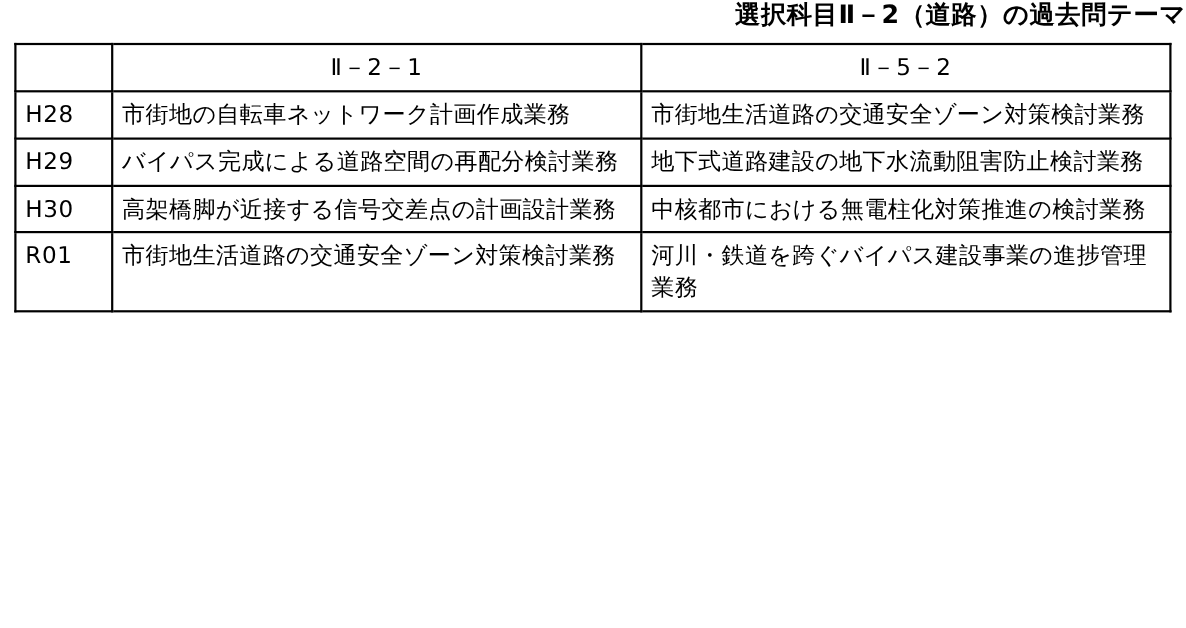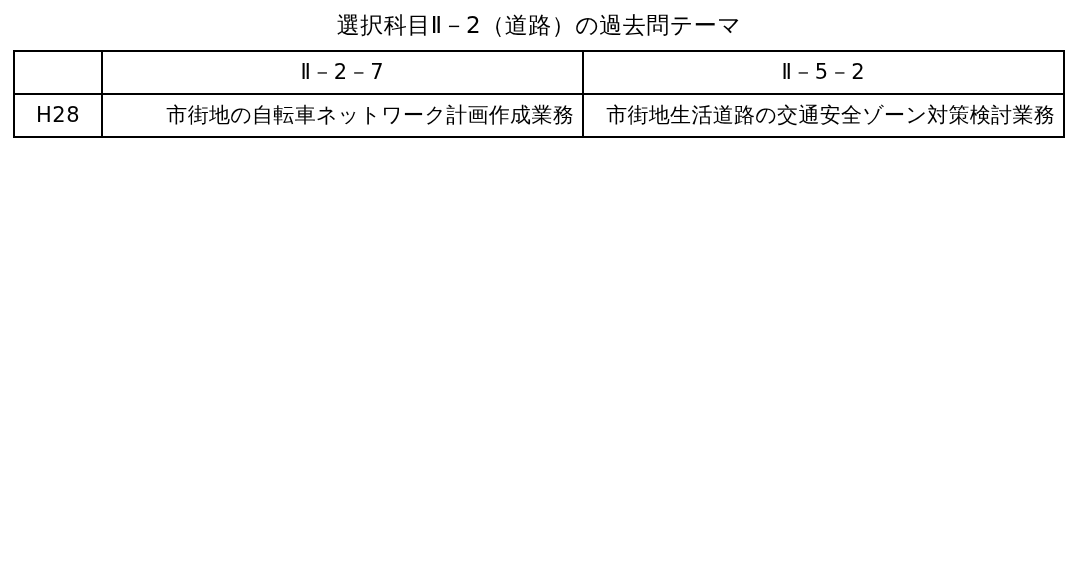--- a/index.html
+++ b/index.html
@@ -14,27 +14,27 @@
     color: #000000;
     overflow: hidden;
   }
   .page {
     position: relative;
     width: 1078px;
     height: 571px;
     box-sizing: border-box;
   }
   .doc-title {
-    text-align: center;
+    text-align: right;
     font-size: 23px;
     line-height: 1.2;
-    padding-top: 12px;
+    padding-top: 1px;
     padding-bottom: 10px;
     letter-spacing: 0.5px;
-    font-weight: normal;
+    font-weight: bold;
   }
   table.theme-table {
     border-collapse: collapse;
     margin: 0 auto;
     width: 1050px;
     table-layout: fixed;
   }
   table.theme-table td,
   table.theme-table th {
     border: 2px solid #000000;
@@ -49,52 +49,66 @@
   col.col-body   { width: 481px; }
 
   th.head-cell {
     text-align: center;
     vertical-align: middle;
     height: 42px;
     padding: 4px 8px;
     letter-spacing: 1px;
   }
   td.year-cell {
-    text-align: center;
     vertical-align: middle;
     font-size: 21px;
     letter-spacing: 0.5px;
   }
   td.body-cell {
-    text-align: right;
+    text-align: left;
     letter-spacing: 0.3px;
   }
 </style>
 </head>
 <body>
 
 <div class="page">
 
   <div class="doc-title">選択科目Ⅱ－2（道路）の過去問テーマ</div>
 
   <table class="theme-table">
     <colgroup>
       <col class="col-year">
       <col class="col-body">
       <col class="col-body">
     </colgroup>
     <thead>
       <tr>
         <th class="head-cell"></th>
-        <th class="head-cell">Ⅱ－2－7</th>
+        <th class="head-cell">Ⅱ－2－1</th>
         <th class="head-cell">Ⅱ－5－2</th>
       </tr>
     </thead>
     <tbody>
       <tr>
         <td class="year-cell">H28</td>
         <td class="body-cell">市街地の自転車ネットワーク計画作成業務</td>
         <td class="body-cell">市街地生活道路の交通安全ゾーン対策検討業務</td>
       </tr>
+      <tr>
+        <td class="year-cell">H29</td>
+        <td class="body-cell">バイパス完成による道路空間の再配分検討業務</td>
+        <td class="body-cell">地下式道路建設の地下水流動阻害防止検討業務</td>
+      </tr>
+      <tr>
+        <td class="year-cell">H30</td>
+        <td class="body-cell">高架橋脚が近接する信号交差点の計画設計業務</td>
+        <td class="body-cell">中核都市における無電柱化対策推進の検討業務</td>
+      </tr>
+      <tr>
+        <td class="year-cell">R01</td>
+        <td class="body-cell">市街地生活道路の交通安全ゾーン対策検討業務</td>
+        <td class="body-cell">河川・鉄道を跨ぐバイパス建設事業の進捗管理業務</td>
+      </tr>
     </tbody>
   </table>
 
 </div>
 
 </body></html>

